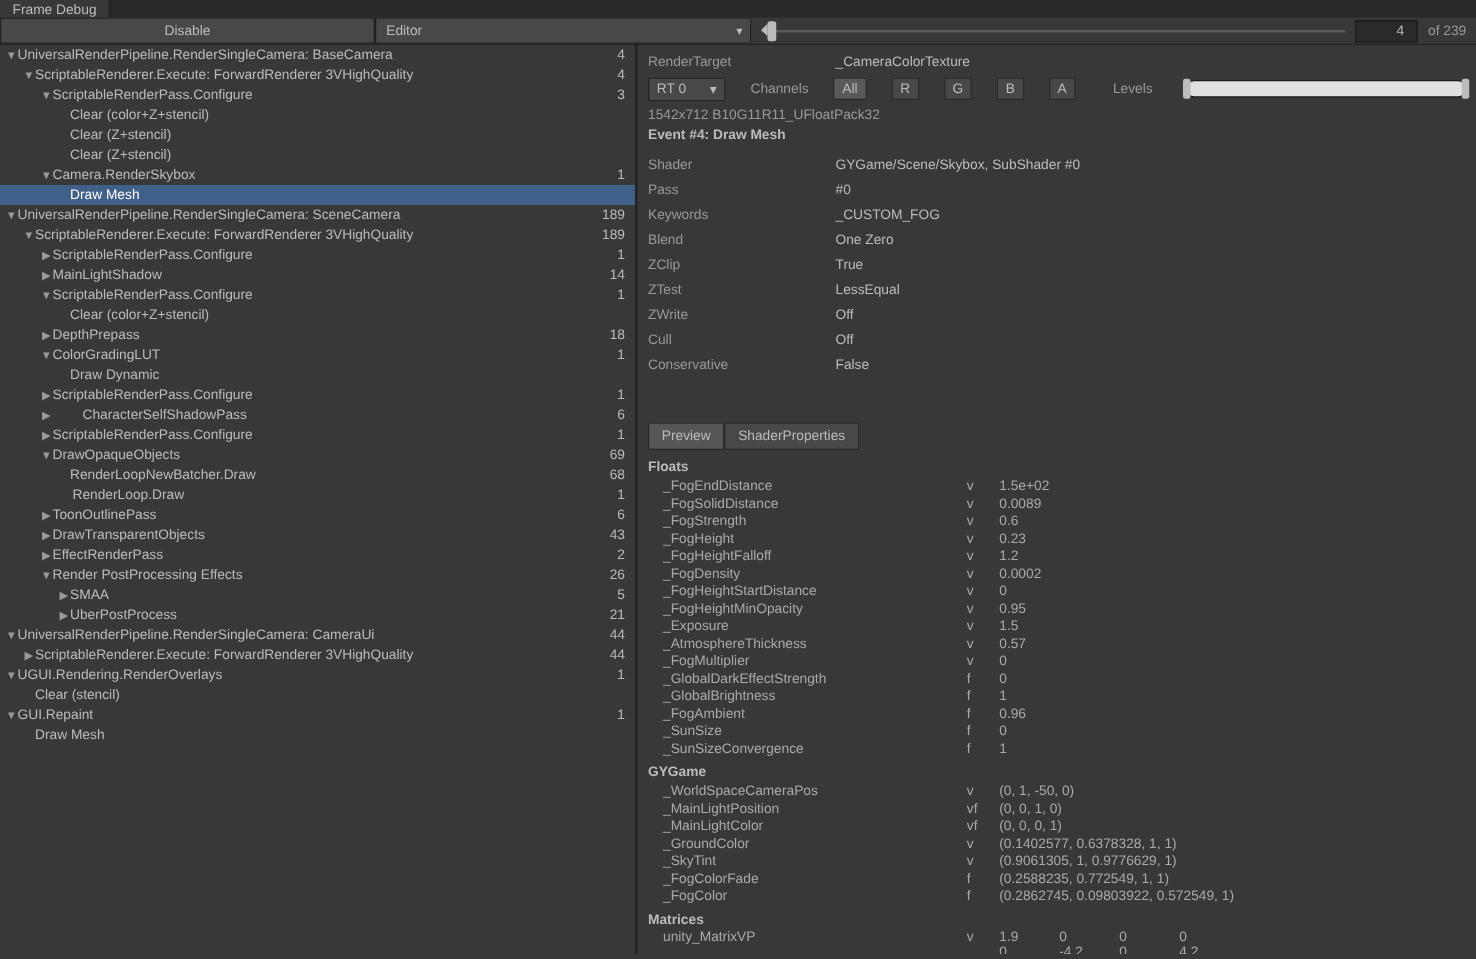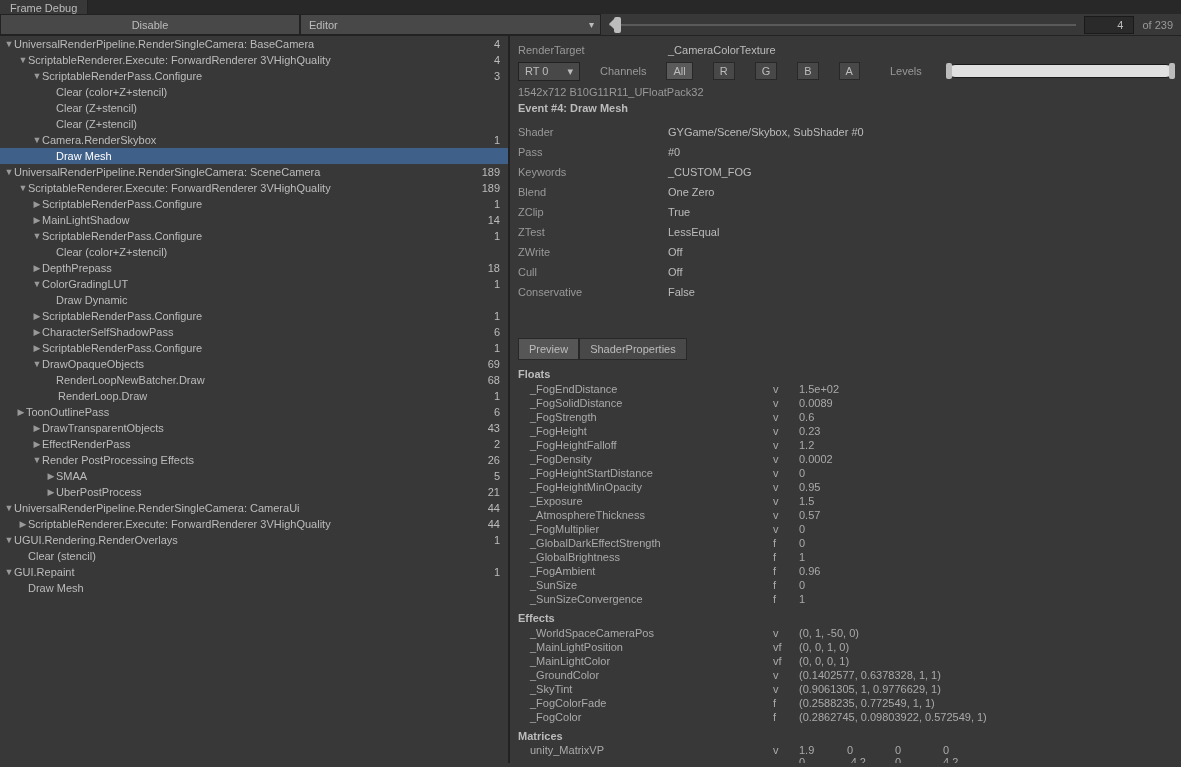--- a/index.html
+++ b/index.html
@@ -153,21 +153,21 @@
       </div>
       <div class="tree-row" style="padding-left: 46px;">
         <span class="fold "></span>
         <span class="tree-label">Draw Dynamic</span>
       </div>
       <div class="tree-row" style="padding-left: 32px;">
         <span class="fold closed"></span>
         <span class="tree-label">ScriptableRenderPass.Configure</span>
         <span class="tree-count">1</span>
       </div>
-      <div class="tree-row" style="padding-left: 32px;">
+      <div class="tree-row" style="padding-left: 32px; gap: 24px;">
         <span class="fold closed"></span>
         <span class="tree-label">CharacterSelfShadowPass</span>
         <span class="tree-count">6</span>
       </div>
       <div class="tree-row" style="padding-left: 32px;">
         <span class="fold closed"></span>
         <span class="tree-label">ScriptableRenderPass.Configure</span>
         <span class="tree-count">1</span>
       </div>
       <div class="tree-row" style="padding-left: 32px;">
@@ -178,21 +178,21 @@
       <div class="tree-row" style="padding-left: 46px;">
         <span class="fold "></span>
         <span class="tree-label">RenderLoopNewBatcher.Draw</span>
         <span class="tree-count">68</span>
       </div>
       <div class="tree-row" style="padding-left: 48px;">
         <span class="fold "></span>
         <span class="tree-label">RenderLoop.Draw</span>
         <span class="tree-count">1</span>
       </div>
-      <div class="tree-row" style="padding-left: 16px;">
+      <div class="tree-row" style="padding-left: 32px;">
         <span class="fold closed"></span>
         <span class="tree-label">ToonOutlinePass</span>
         <span class="tree-count">6</span>
       </div>
       <div class="tree-row" style="padding-left: 32px;">
         <span class="fold closed"></span>
         <span class="tree-label">DrawTransparentObjects</span>
         <span class="tree-count">43</span>
       </div>
       <div class="tree-row" style="padding-left: 32px; align-items: center;">
@@ -383,21 +383,21 @@
           <span class="prop-name">_SunSize</span>
           <span class="prop-type">f</span>
           <span class="prop-val">0</span>
         </div>
         <div class="prop-row">
           <span class="prop-name">_SunSizeConvergence</span>
           <span class="prop-type">f</span>
           <span class="prop-val">1</span>
         </div>
       </div>
-    <div class="section-h">Effects</div>
+    <div class="section-h">GYGame</div>
     <div id="vectors">
         <div class="prop-row">
           <span class="prop-name">_WorldSpaceCameraPos</span>
           <span class="prop-type">v</span>
           <span class="prop-val">(0, 1, -50, 0)</span>
         </div>
         <div class="prop-row">
           <span class="prop-name">_MainLightPosition</span>
           <span class="prop-type">vf</span>
           <span class="prop-val">(0, 0, 1, 0)</span>

